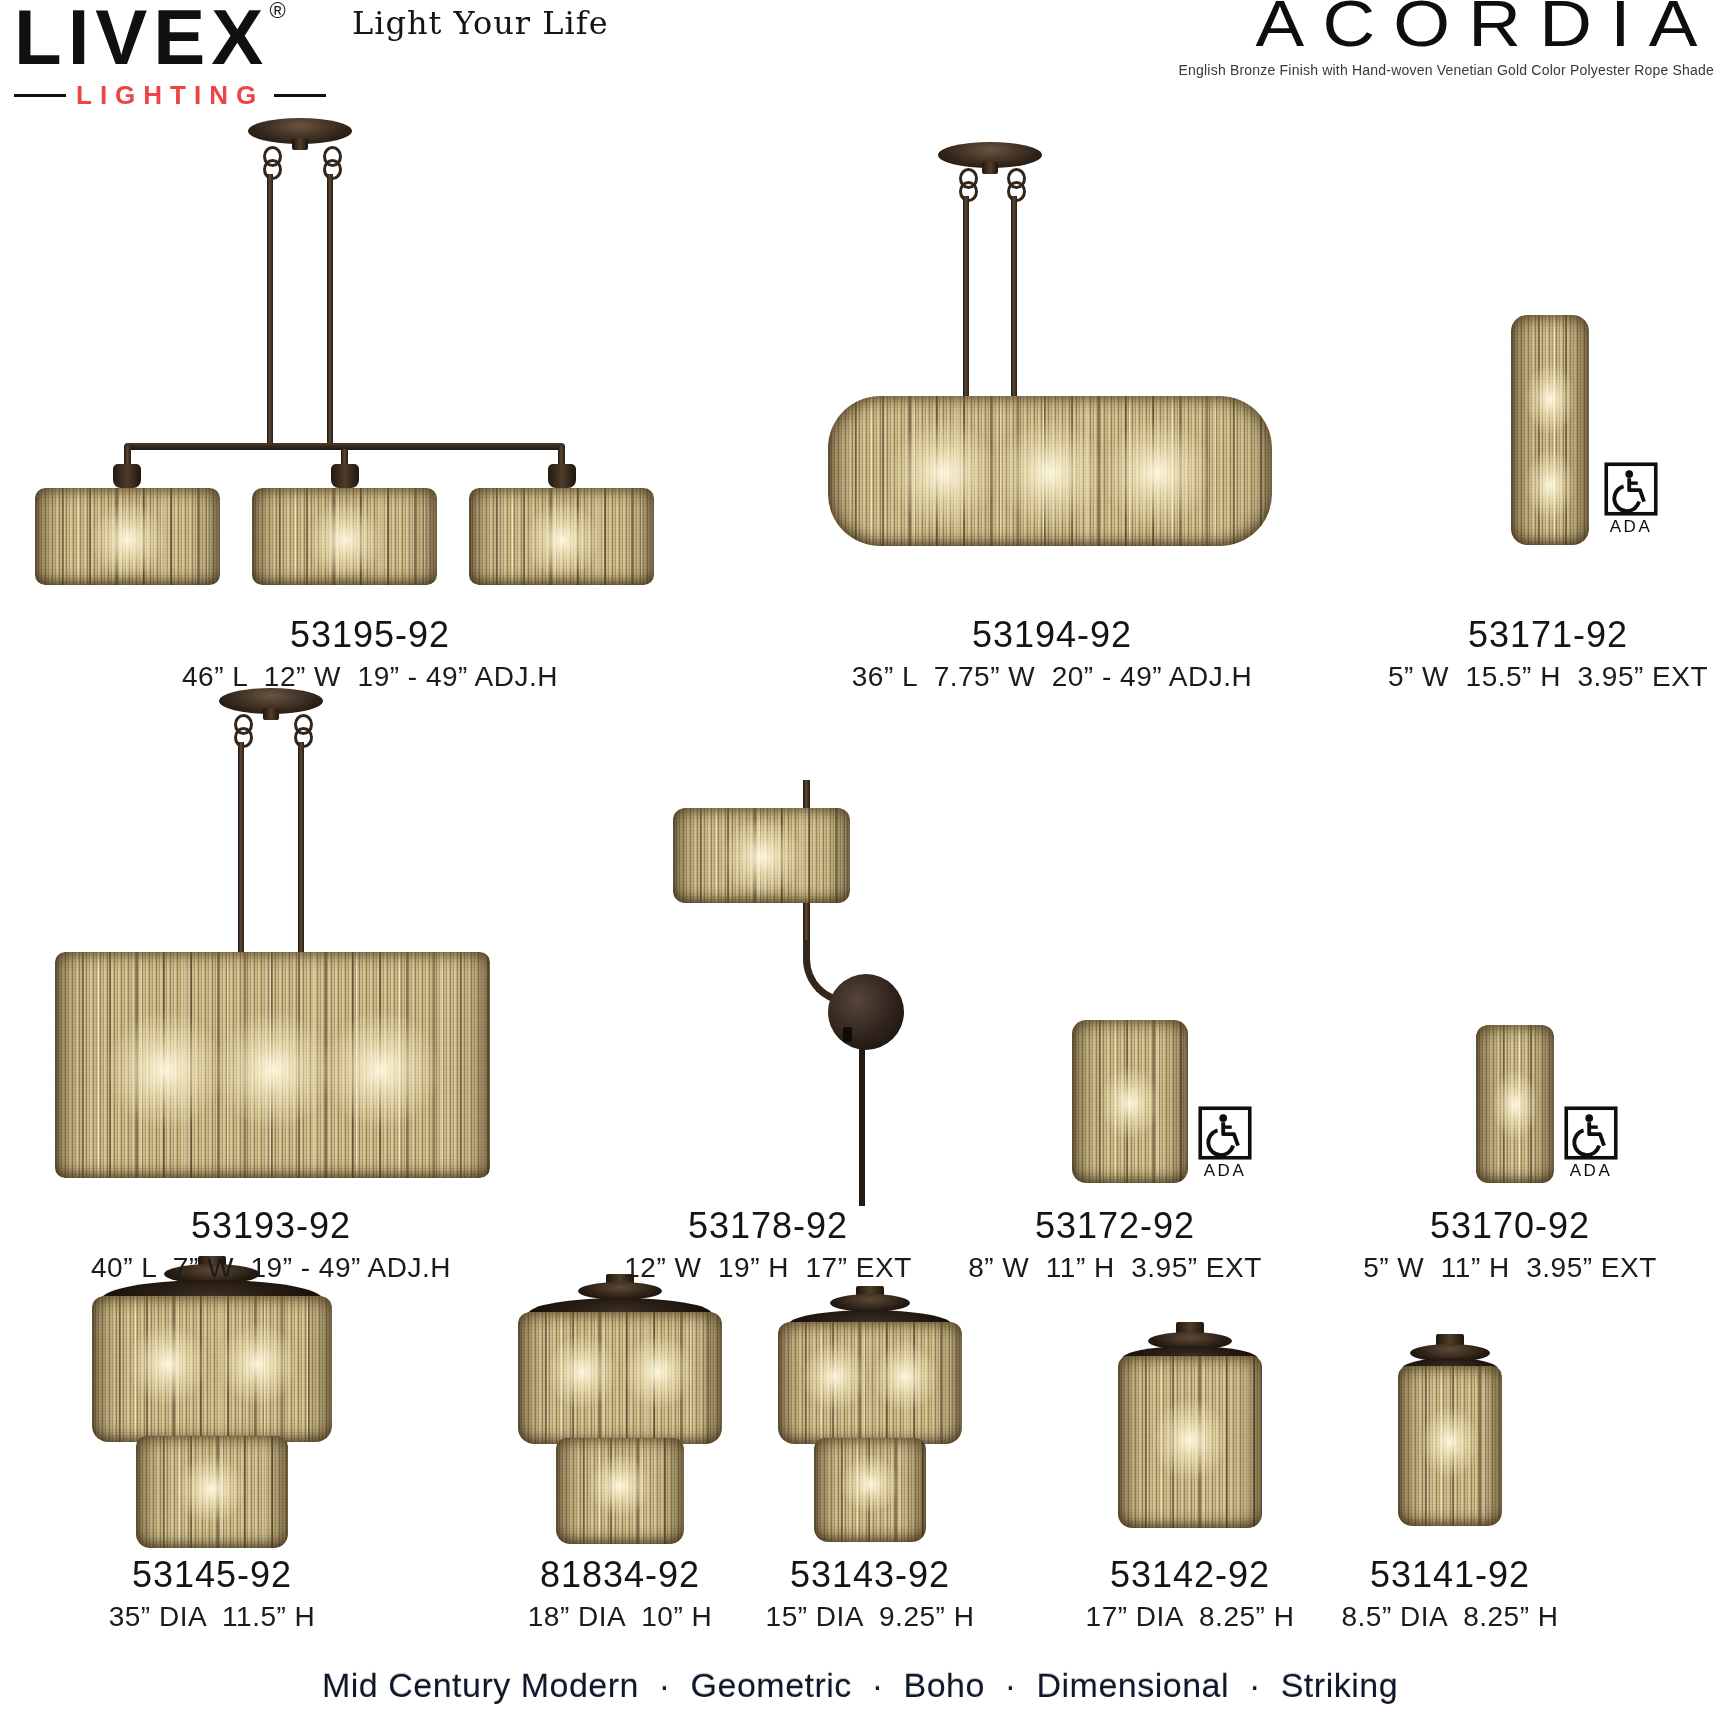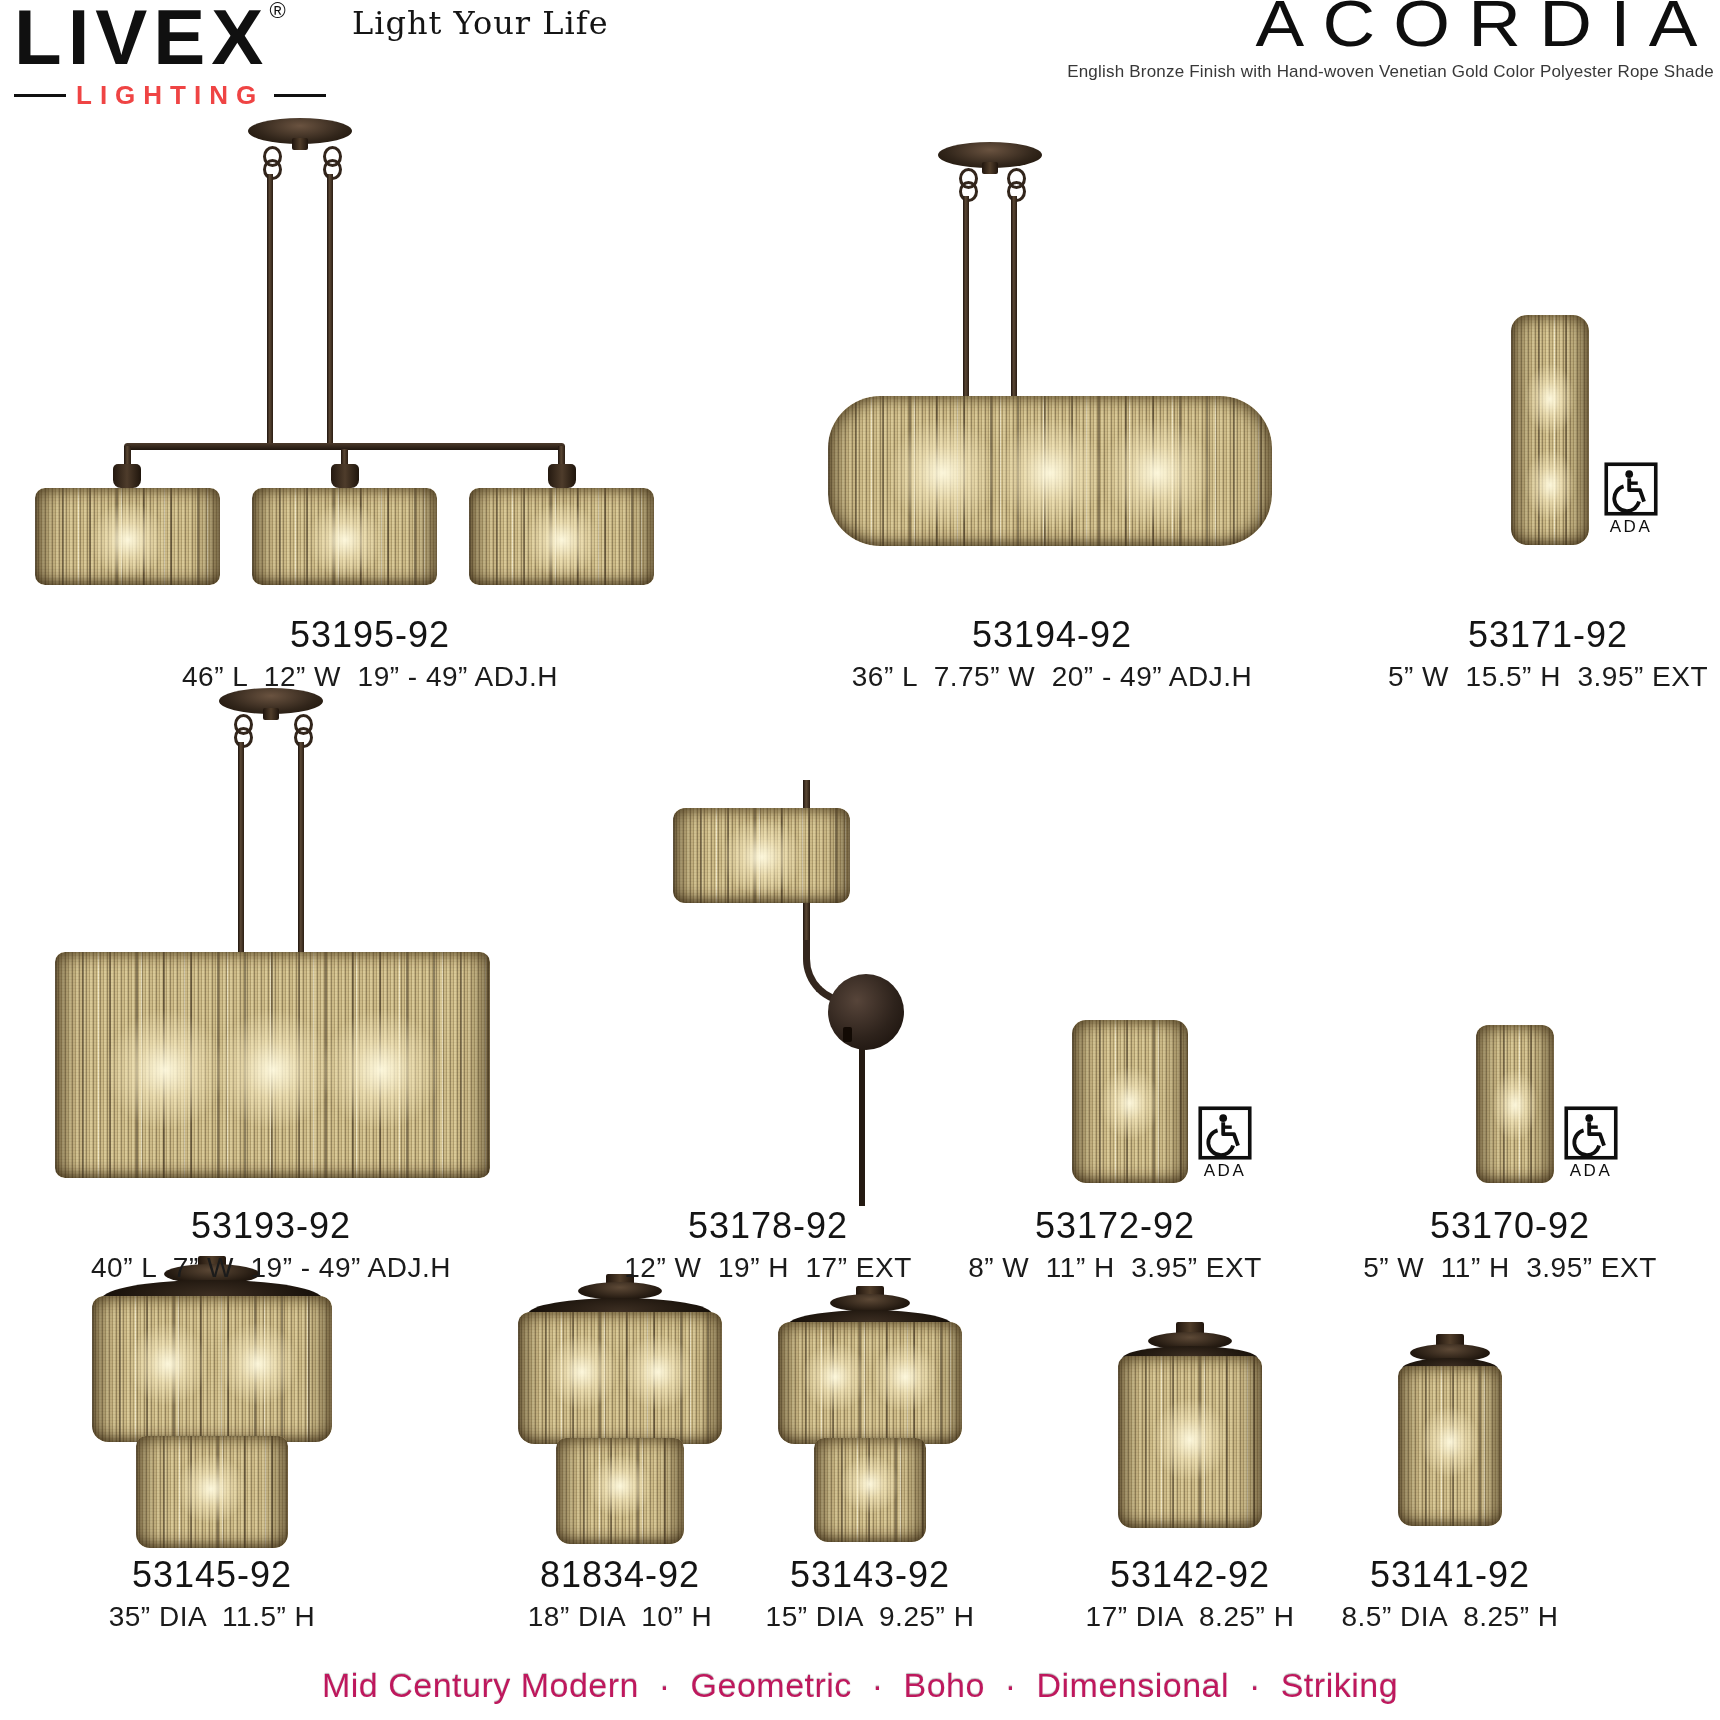--- a/index.html
+++ b/index.html
@@ -11,21 +11,21 @@
   .logo{position:absolute;left:14px;top:2px;}
   .logo-word{font-size:78px;font-weight:bold;letter-spacing:6px;line-height:.82;color:#101010;white-space:nowrap;}
   .logo-reg{display:inline-block;font-size:22px;font-weight:normal;vertical-align:46px;letter-spacing:0;}
   .logo-sub{display:flex;align-items:center;gap:10px;margin-top:10px;}
   .logo-sub .rule{width:52px;height:0;border-top:3px solid #101010;}
   .logo-sub .txt{font-size:26px;font-weight:bold;letter-spacing:8px;color:#ef4444;}
   .script-tagline{position:absolute;left:352px;top:4px;font-family:"DejaVu Serif",serif;
         font-size:32px;color:#141414;letter-spacing:1px;}
   .collection{position:absolute;right:4px;top:-8px;font-size:64px;font-weight:300;letter-spacing:16px;
         color:#0e0e0e;transform:scaleX(1.14);transform-origin:right center;white-space:nowrap;line-height:1;}
-  .finish-sub{position:absolute;right:6px;top:62px;font-size:17px;color:#383838;letter-spacing:.2px;white-space:nowrap;}
+  .finish-sub{position:absolute;right:6px;top:62px;font-size:14px;color:#383838;letter-spacing:.2px;white-space:nowrap;}
 
   
   .art,.art div{position:absolute;}
   .rope{
     background:
       repeating-linear-gradient(0deg, rgba(0,0,0,.05) 0 1px, rgba(255,255,255,0) 1px 3px),
       repeating-linear-gradient(90deg, rgba(28,17,7,.40) 0 2px, rgba(0,0,0,0) 2px 27px),
       repeating-linear-gradient(90deg, rgba(255,252,235,.55) 0 1px, rgba(0,0,0,0) 1px 43px),
       repeating-linear-gradient(90deg, #d9c997 0 2px, #c3b180 2px 3px, #97865d 3px 4px, #cdbb88 4px 6px, #b09d6c 6px 7px);
     box-shadow:
@@ -55,21 +55,21 @@
   .ada{position:absolute;width:54px;text-align:center;}
   .ada svg{display:block;width:54px;height:54px;}
   .ada-text{font-size:17px;letter-spacing:2.5px;color:#0e0e0e;margin-top:1px;}
 
   
   .label{position:absolute;width:420px;text-align:center;}
   .model{font-size:36px;line-height:40px;letter-spacing:1px;color:#141414;}
   .dims{font-size:28px;margin-top:6px;color:#1b1b1b;letter-spacing:.5px;white-space:pre;}
 
   .style-tags{position:absolute;left:0;top:1666px;width:100%;text-align:center;font-size:34px;
-      color:#be185d;letter-spacing:.5px;white-space:pre;
+      color:#0f172a;letter-spacing:.5px;white-space:pre;
       text-shadow:0 1px 0 rgba(255,255,255,.9), 0 -1px 1px rgba(0,0,0,.28);}
 </style>
 </head>
 <body>
 
 <div class="page">
 
   <div class="logo">
     <div class="logo-word"><span>LIVEX</span><span class="logo-reg">®</span></div>
     <div class="logo-sub">

